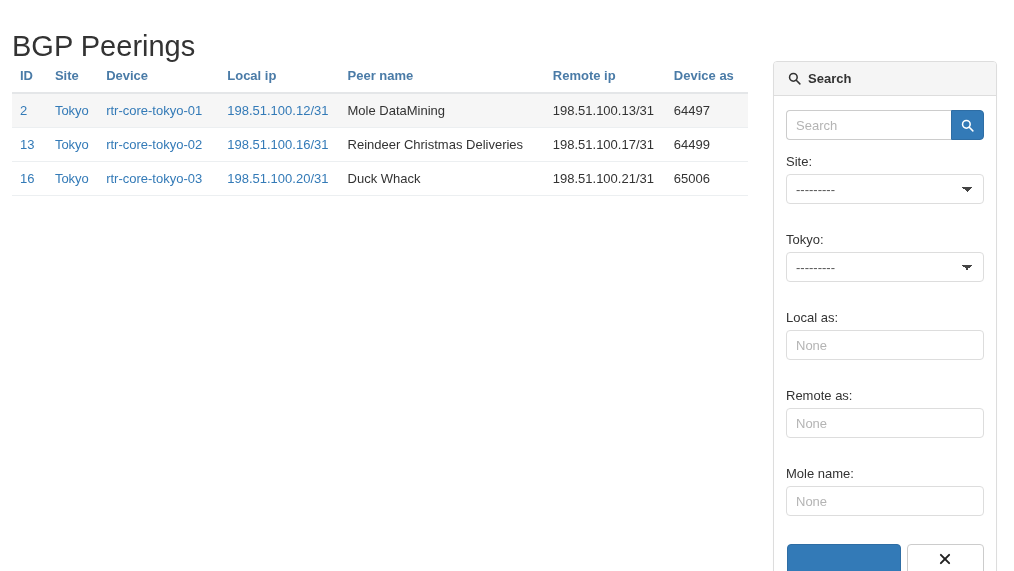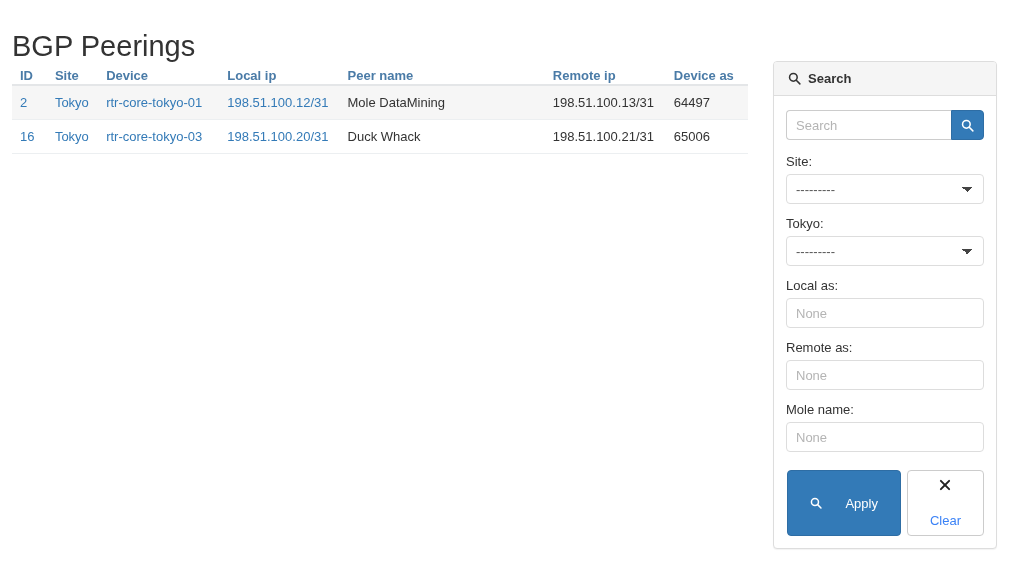--- a/index.html
+++ b/index.html
@@ -44,21 +44,21 @@
   table.peerings {
     width: 736px;
     border-collapse: collapse;
     font-size: 13px;
   }
   table.peerings thead th {
     text-align: left;
     font-weight: bold;
     font-size: 13px;
     color: #4a7ba7;
-    padding: 6px 8px 1px 8px;
+    padding: 6px 8px 9px 8px;
     border-bottom: 2px solid #e4e6e8;
     white-space: nowrap;
     vertical-align: bottom;
   }
   table.peerings tbody td {
     padding: 9px 8px 9px 8px;
     border-bottom: 1px solid #eceff1;
     font-size: 13px;
     color: #333333;
     white-space: nowrap;
@@ -145,21 +145,21 @@
     border-radius: 0 4px 4px 0;
     background: #337ab7;
     color: #ffffff;
     cursor: pointer;
     display: flex;
     align-items: center;
     justify-content: center;
     padding: 0;
   }
 
-  .form-group { margin-bottom: 12px; }
+  .form-group { margin-bottom: 28px; }
   .form-label {
     display: block;
     font-size: 13px;
     color: #333333;
     margin-bottom: 4px;
     line-height: 16px;
   }
   .form-control {
     display: block;
     width: 100%;
@@ -254,20 +254,29 @@
           <tr class="row-hover">
             <td><span class="cell-link">2</span></td>
             <td><span class="cell-link">Tokyo</span></td>
             <td><span class="cell-link">rtr-core-tokyo-01</span></td>
             <td><span class="cell-link">198.51.100.12/31</span></td>
             <td>Mole DataMining</td>
             <td>198.51.100.13/31</td>
             <td>64497</td>
           </tr>
           <tr>
+            <td><span class="cell-link">13</span></td>
+            <td><span class="cell-link">Tokyo</span></td>
+            <td><span class="cell-link">rtr-core-tokyo-02</span></td>
+            <td><span class="cell-link">198.51.100.16/31</span></td>
+            <td>Reindeer Christmas Deliveries</td>
+            <td>198.51.100.17/31</td>
+            <td>64499</td>
+          </tr>
+          <tr>
             <td><span class="cell-link">16</span></td>
             <td><span class="cell-link">Tokyo</span></td>
             <td><span class="cell-link">rtr-core-tokyo-03</span></td>
             <td><span class="cell-link">198.51.100.20/31</span></td>
             <td>Duck Whack</td>
             <td>198.51.100.21/31</td>
             <td>65006</td>
           </tr>
         </tbody>
     </table>

